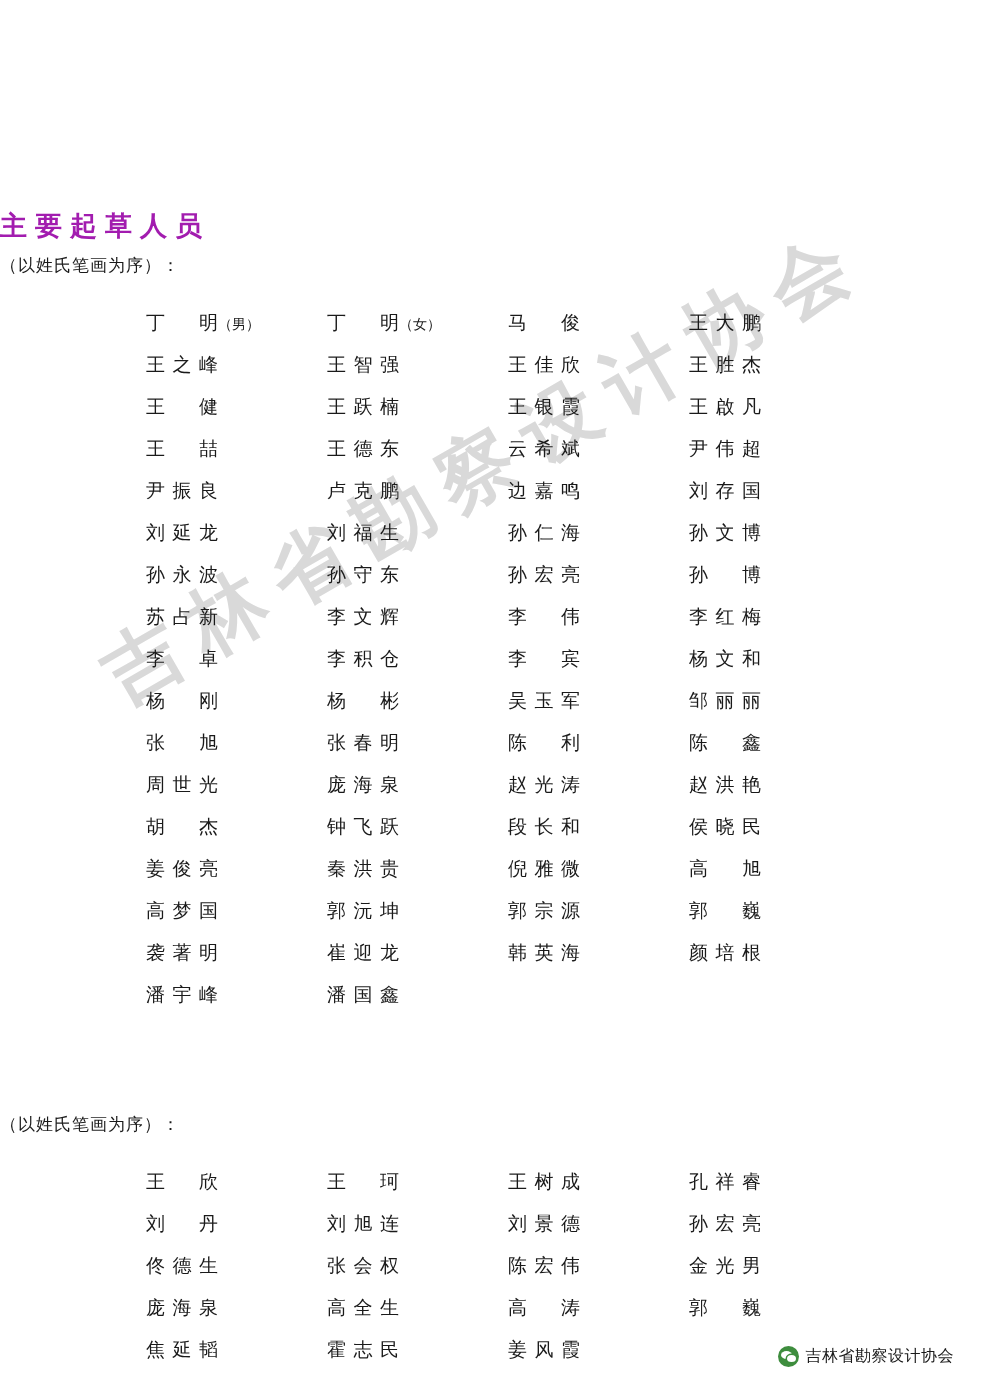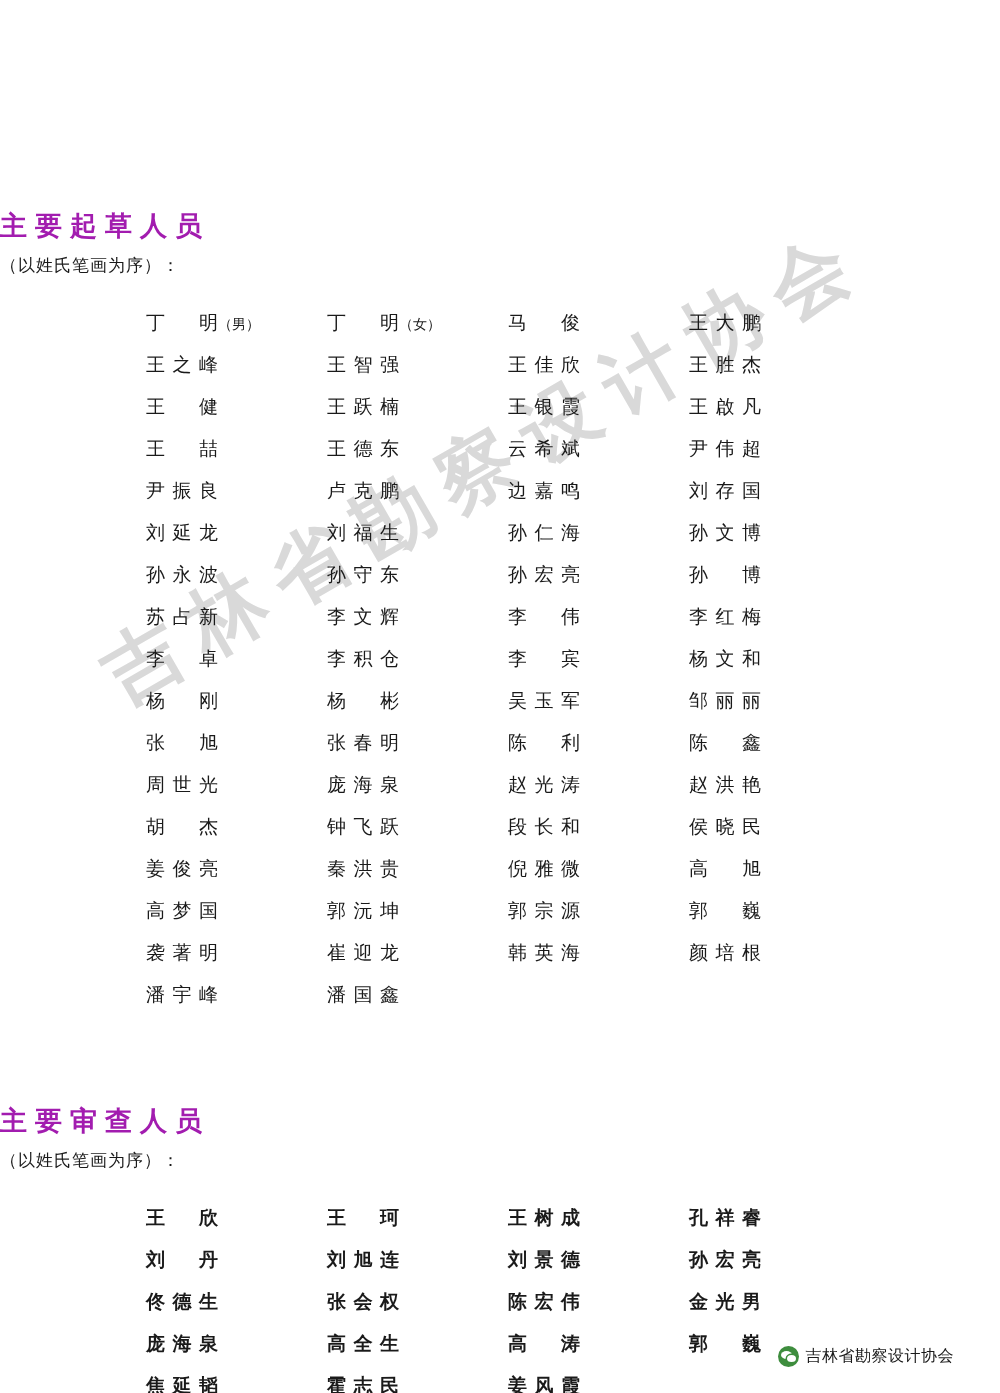--- a/index.html
+++ b/index.html
@@ -214,23 +214,22 @@
         <div class="name-cell"><span class="nm">袭著明</span></div>
         <div class="name-cell"><span class="nm">崔迎龙</span></div>
         <div class="name-cell"><span class="nm">韩英海</span></div>
         <div class="name-cell"><span class="nm">颜培根</span></div>
         <div class="name-cell"><span class="nm">潘宇峰</span></div>
         <div class="name-cell"><span class="nm">潘国鑫</span></div>
       </div>
   </div>
 
   <div class="section" style="padding-top:88px;">
-    <div class="sec-title">主要审查人员</div>
     <div class="sec-sub">（以姓氏笔画为序）：</div>
-    <div class="name-grid" id="grid-reviewers" style="margin-top:24px;font-weight:bold;">
+    <div class="name-grid" id="grid-reviewers" style="margin-top:24px;">
         <div class="name-cell"><span class="nm">王 欣</span></div>
         <div class="name-cell"><span class="nm">王 珂</span></div>
         <div class="name-cell"><span class="nm">王树成</span></div>
         <div class="name-cell"><span class="nm">孔祥睿</span></div>
         <div class="name-cell"><span class="nm">刘 丹</span></div>
         <div class="name-cell"><span class="nm">刘旭连</span></div>
         <div class="name-cell"><span class="nm">刘景德</span></div>
         <div class="name-cell"><span class="nm">孙宏亮</span></div>
         <div class="name-cell"><span class="nm">佟德生</span></div>
         <div class="name-cell"><span class="nm">张会权</span></div>

